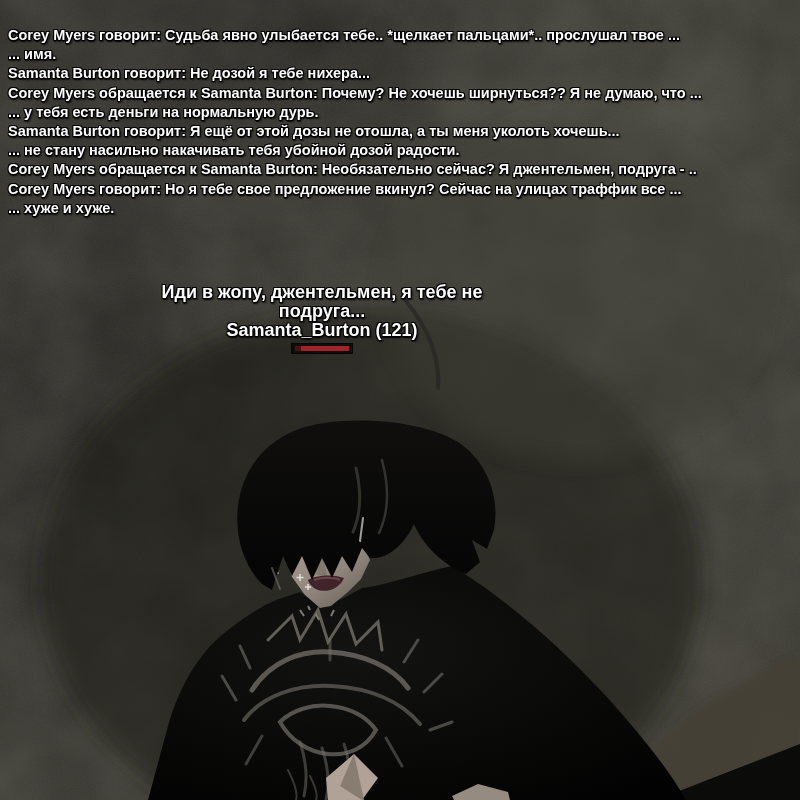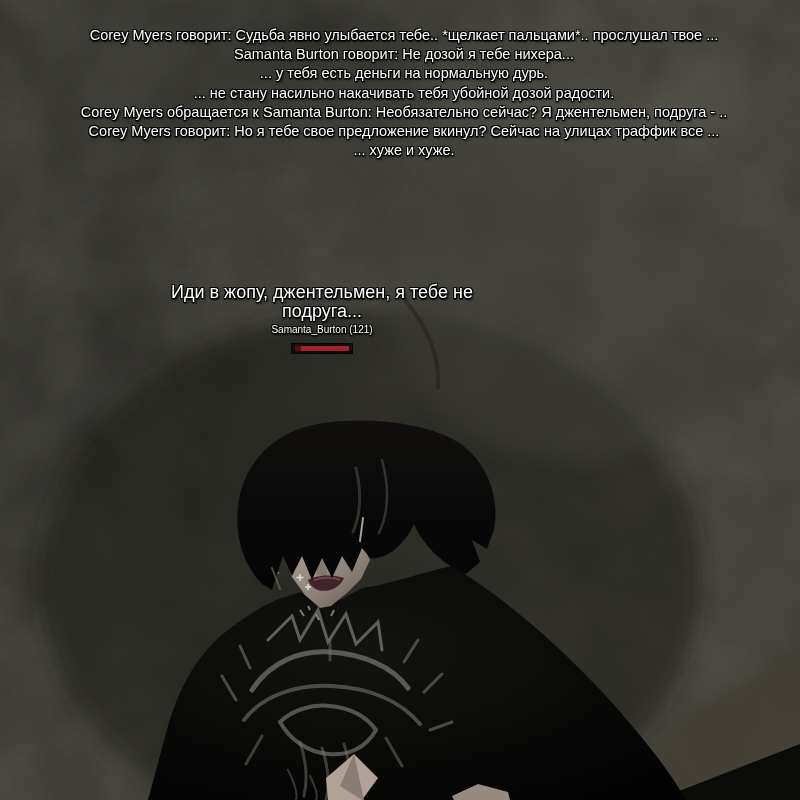--- a/index.html
+++ b/index.html
@@ -10,35 +10,34 @@
       radial-gradient(420px 320px at 78% 10%, rgba(95,93,82,0.22), rgba(0,0,0,0) 70%),
       radial-gradient(520px 420px at 72% 42%, rgba(84,82,72,0.16), rgba(0,0,0,0) 70%),
       radial-gradient(300px 260px at 92% 88%, rgba(96,90,76,0.18), rgba(0,0,0,0) 70%),
       radial-gradient(460px 460px at 10% 52%, rgba(0,0,0,0.32), rgba(0,0,0,0) 70%),
       radial-gradient(640px 320px at 28% 6%, rgba(0,0,0,0.28), rgba(0,0,0,0) 72%),
       #32312b;
   }
   .layer{position:absolute;left:0;top:0;width:800px;height:800px;}
   
   .outlined{
-    color:#fff;font-weight:normal;
+    color:#fff;font-weight:bold;
     text-shadow:-1px -1px 0 #000,1px -1px 0 #000,-1px 1px 0 #000,1px 1px 0 #000,
                  0 2px 1px rgba(0,0,0,.85),2px 2px 2px rgba(0,0,0,.6);
-    text-align:center;
   }
   .chat{
     position:absolute;left:8px;top:26px;width:792px;
     font-size:14.5px;line-height:19.2px;letter-spacing:0;
   }
   .chat-line{white-space:nowrap;}
   .overhead{
     position:absolute;left:122px;top:283px;width:400px;text-align:center;
   }
   .bubble-line{font-size:18px;line-height:19px;}
-  .player-name{font-size:10px;line-height:18px;margin-top:0px;}
+  .player-name{font-size:18px;line-height:18px;margin-top:0px;}
   .health-bar{
     width:62px;height:11px;margin:4px auto 0 auto;
     background:#0e0e0d;border:1px solid #060606;box-sizing:border-box;
     padding:2px 3px;
   }
   .hp-track{display:flex;height:5px;width:100%;}
   .hp-empty{height:100%;}
   .hp-fill{height:100%;}
 </style>
 </head>
@@ -134,22 +133,25 @@
       <path d="M382,460 C390,490 388,514 379,533" stroke="#45443e" stroke-width="2.5" opacity="0.7"></path>
       <path d="M363,518 L360,541" stroke="#c8c6bd" stroke-width="2" opacity="0.8"></path>
       <path d="M272,568 L280,589" stroke="#6e685f" stroke-width="2" opacity="0.7"></path>
       <path d="M405,300 C430,330 440,360 438,388" stroke="#23221f" stroke-width="4" opacity="0.6"></path>
     </g>
   </svg>
 
   <div class="chat outlined" style="color: rgb(255, 255, 255);">
 
   <div class="chat-line">Corey Myers говорит: Судьба явно улыбается тебе.. *щелкает пальцами*.. прослушал твое ...</div>
+      <div class="chat-line">... имя.</div>
       <div class="chat-line">Samanta Burton говорит: Не дозой я тебе нихера...</div>
+      <div class="chat-line">Corey Myers обращается к Samanta Burton: Почему? Не хочешь ширнуться?? Я не думаю, что ...</div>
       <div class="chat-line">... у тебя есть деньги на нормальную дурь.</div>
+      <div class="chat-line">Samanta Burton говорит: Я ещё от этой дозы не отошла, а ты меня уколоть хочешь...</div>
       <div class="chat-line">... не стану насильно накачивать тебя убойной дозой радости.</div>
       <div class="chat-line">Corey Myers обращается к Samanta Burton: Необязательно сейчас? Я джентельмен, подруга - ..</div>
       <div class="chat-line">Corey Myers говорит: Но я тебе свое предложение вкинул? Сейчас на улицах траффик все ...</div>
       <div class="chat-line">... хуже и хуже.</div>
     </div>
 
   <div class="overhead">
     <div class="bubble-line outlined">Иди в жопу, джентельмен, я тебе не</div>
     <div class="bubble-line outlined">подруга...</div>
     <div class="player-name outlined">Samanta_Burton (121)</div>

